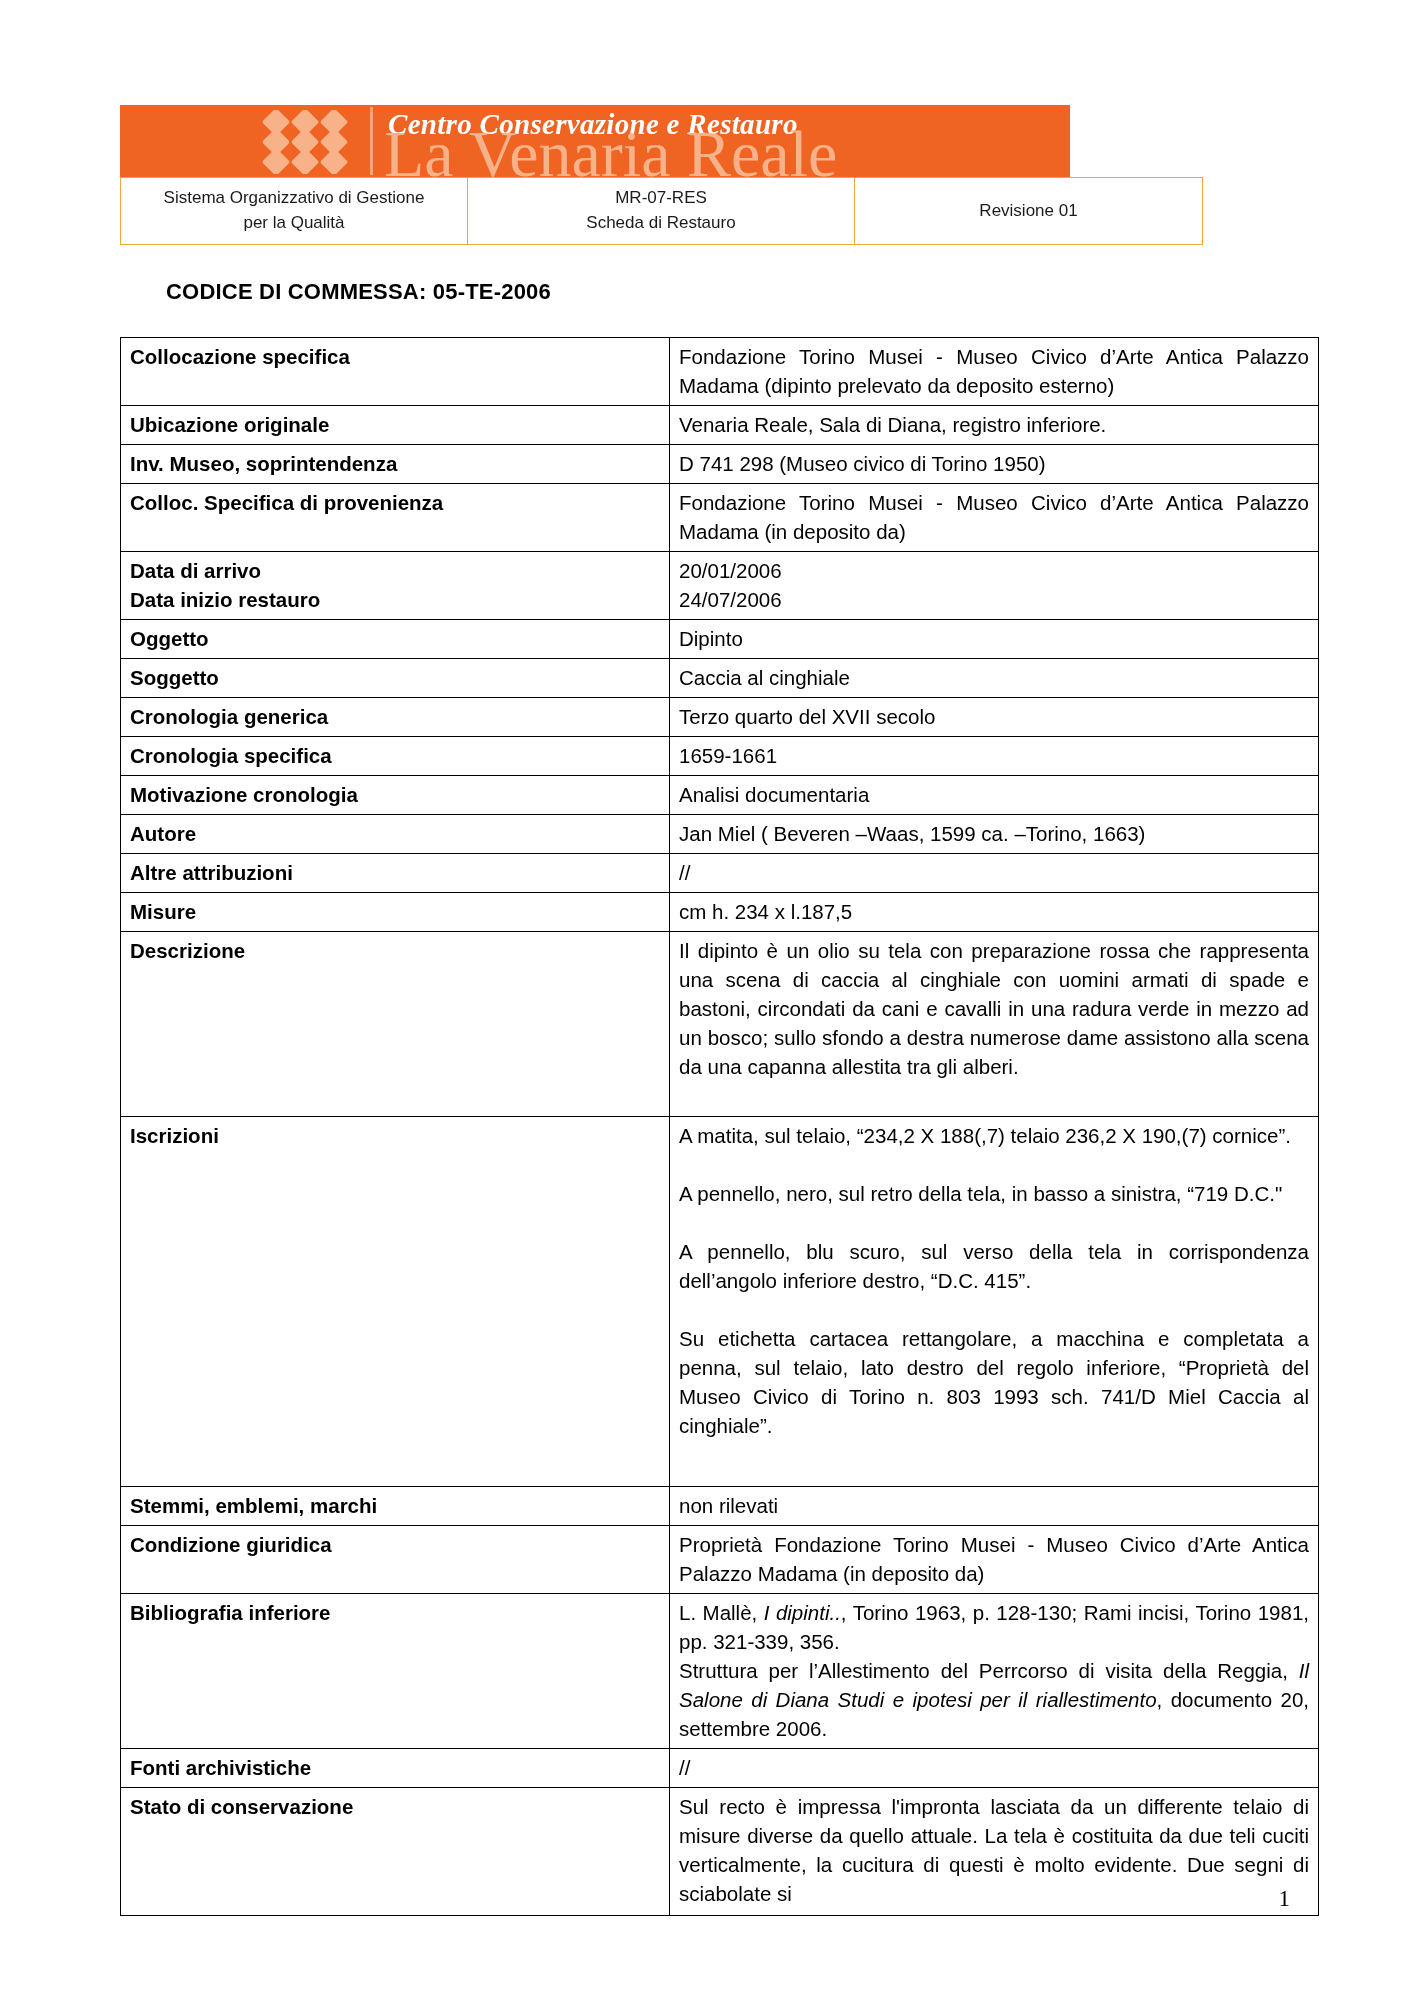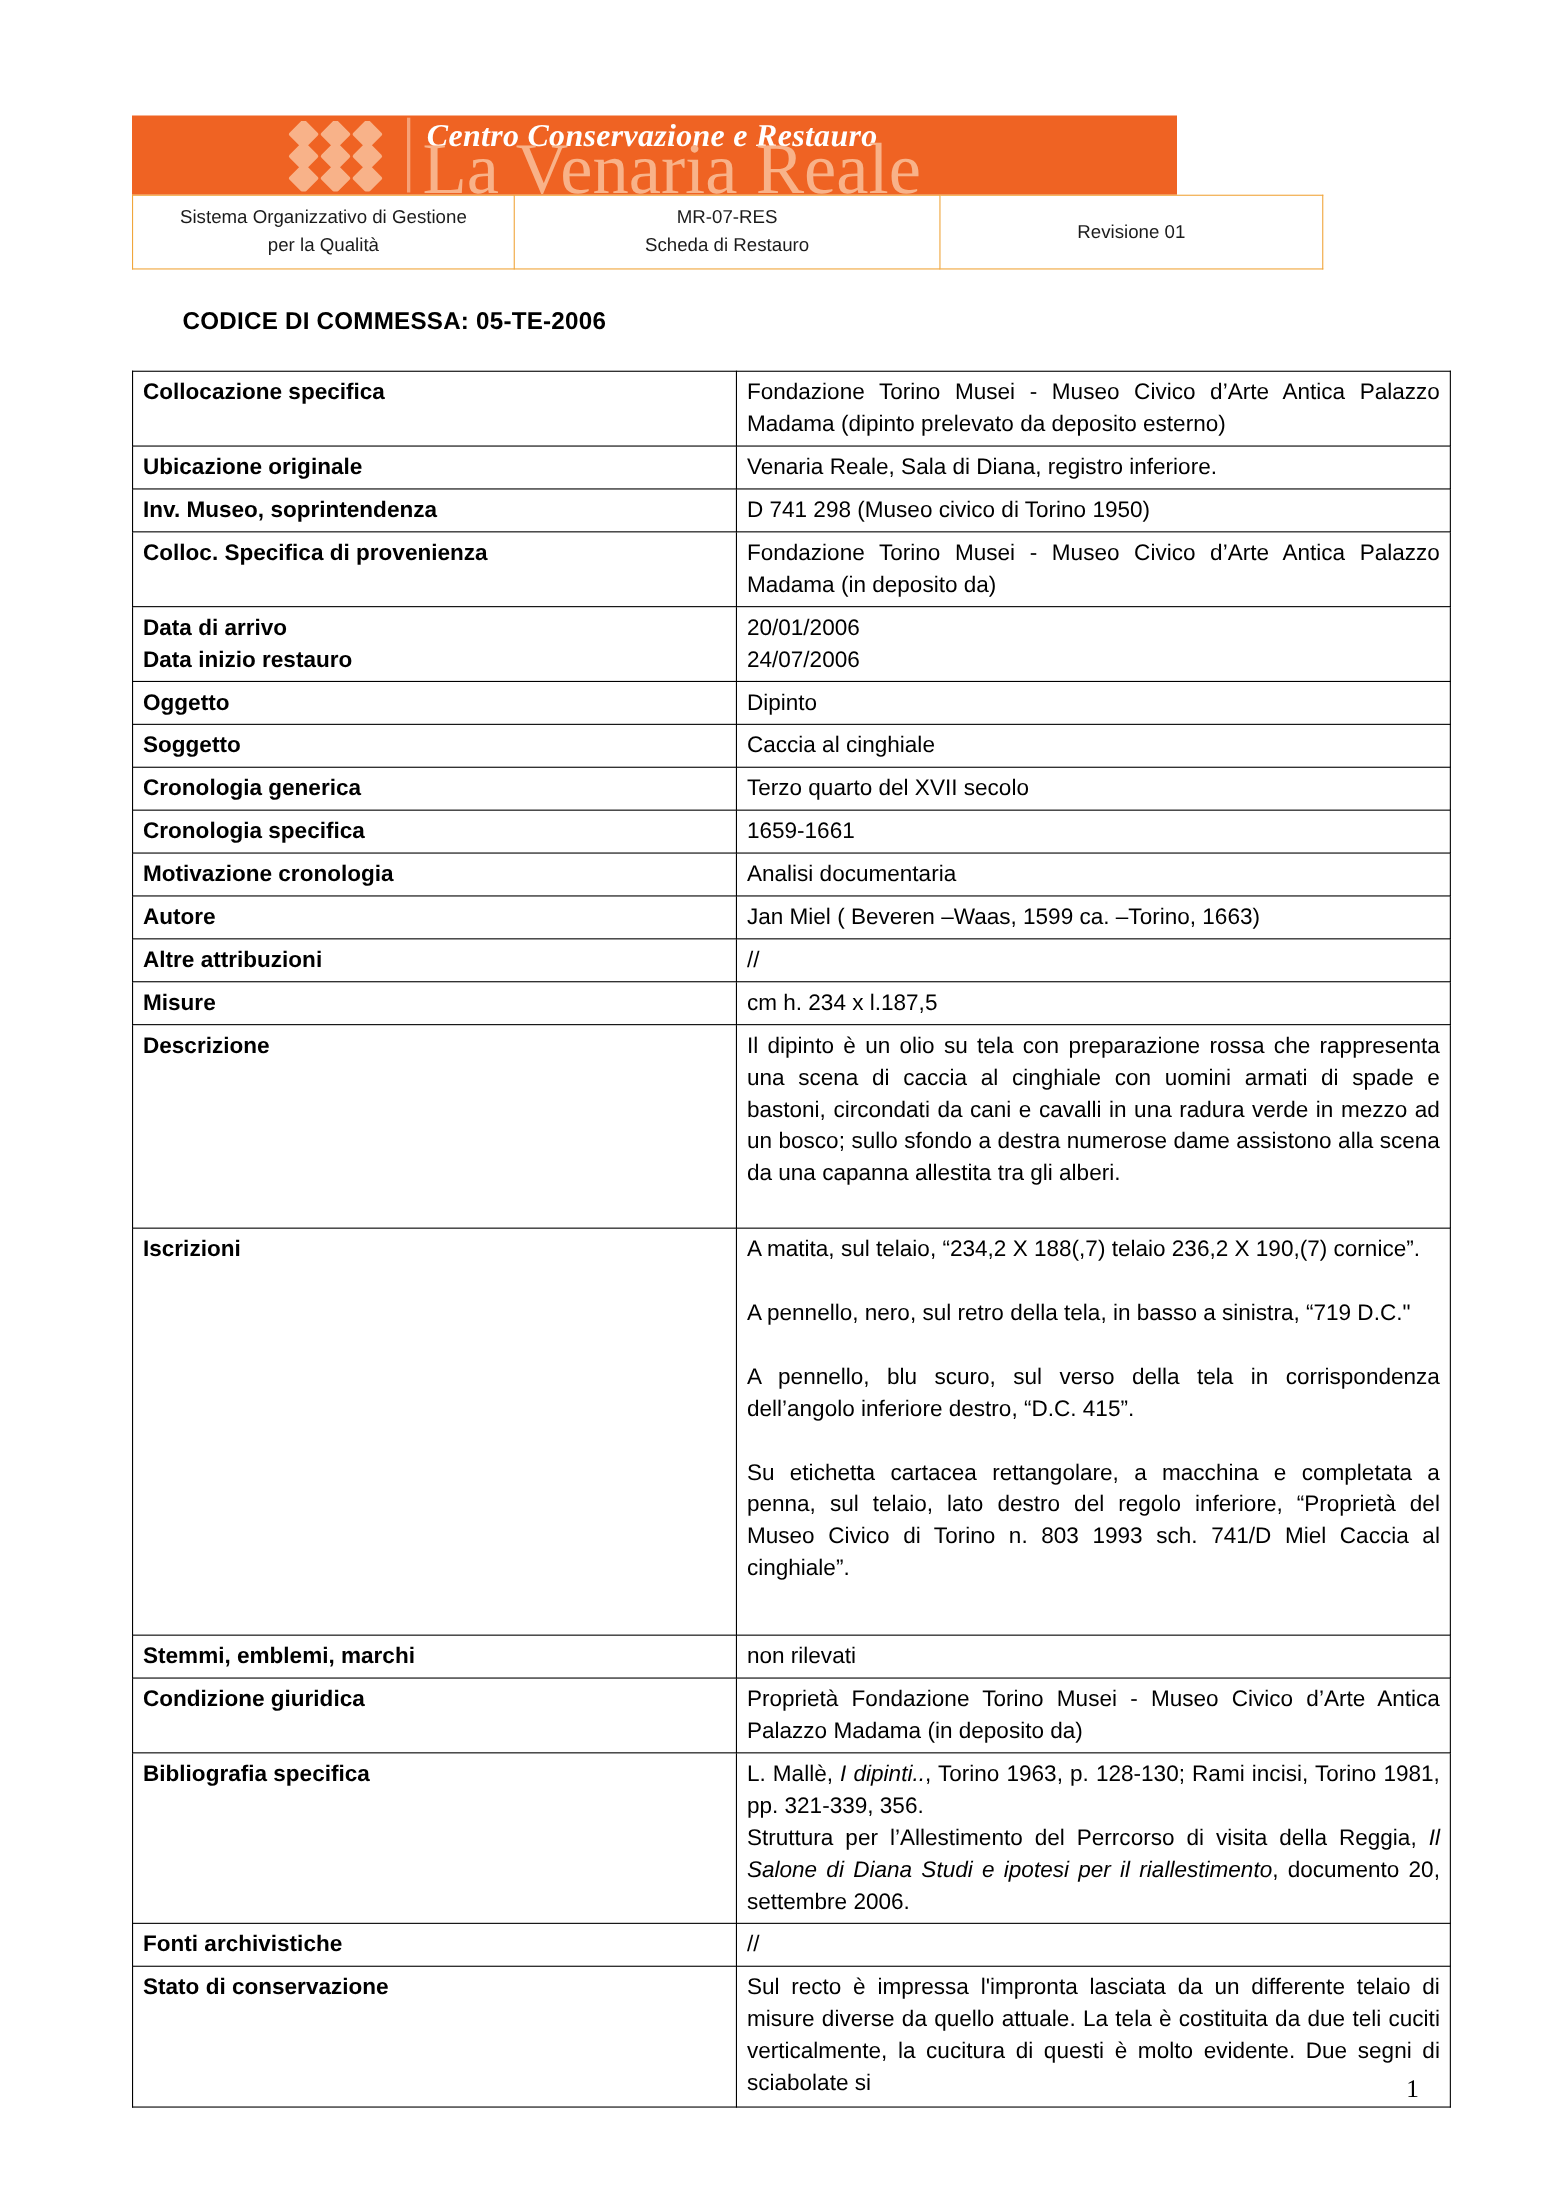--- a/index.html
+++ b/index.html
@@ -305,21 +305,21 @@
       <td class="col-label label">Stemmi, emblemi, marchi</td>
       <td class="col-value value">non rilevati</td>
     </tr>
 
     <tr>
       <td class="col-label label">Condizione giuridica</td>
       <td class="col-value value just">Proprietà Fondazione Torino Musei - Museo Civico d’Arte Antica Palazzo Madama (in deposito da)</td>
     </tr>
 
     <tr>
-      <td class="col-label label">Bibliografia specifica</td>
+      <td class="col-label label">Bibliografia inferiore</td>
       <td class="col-value value">
         <div class="just"><span>L. Mallè, </span><em class="it">I dipinti..</em><span>, Torino 1963, p. 128-130; Rami incisi, Torino 1981, pp. 321-339, 356.</span></div>
         <div class="just"><span>Struttura per l’Allestimento del Perrcorso di visita della Reggia, </span><em class="it">Il Salone di Diana Studi e ipotesi per il riallestimento</em><span>, documento 20, settembre 2006.</span></div>
       </td>
     </tr>
 
     <tr>
       <td class="col-label label">Fonti archivistiche</td>
       <td class="col-value value">//</td>
     </tr>

